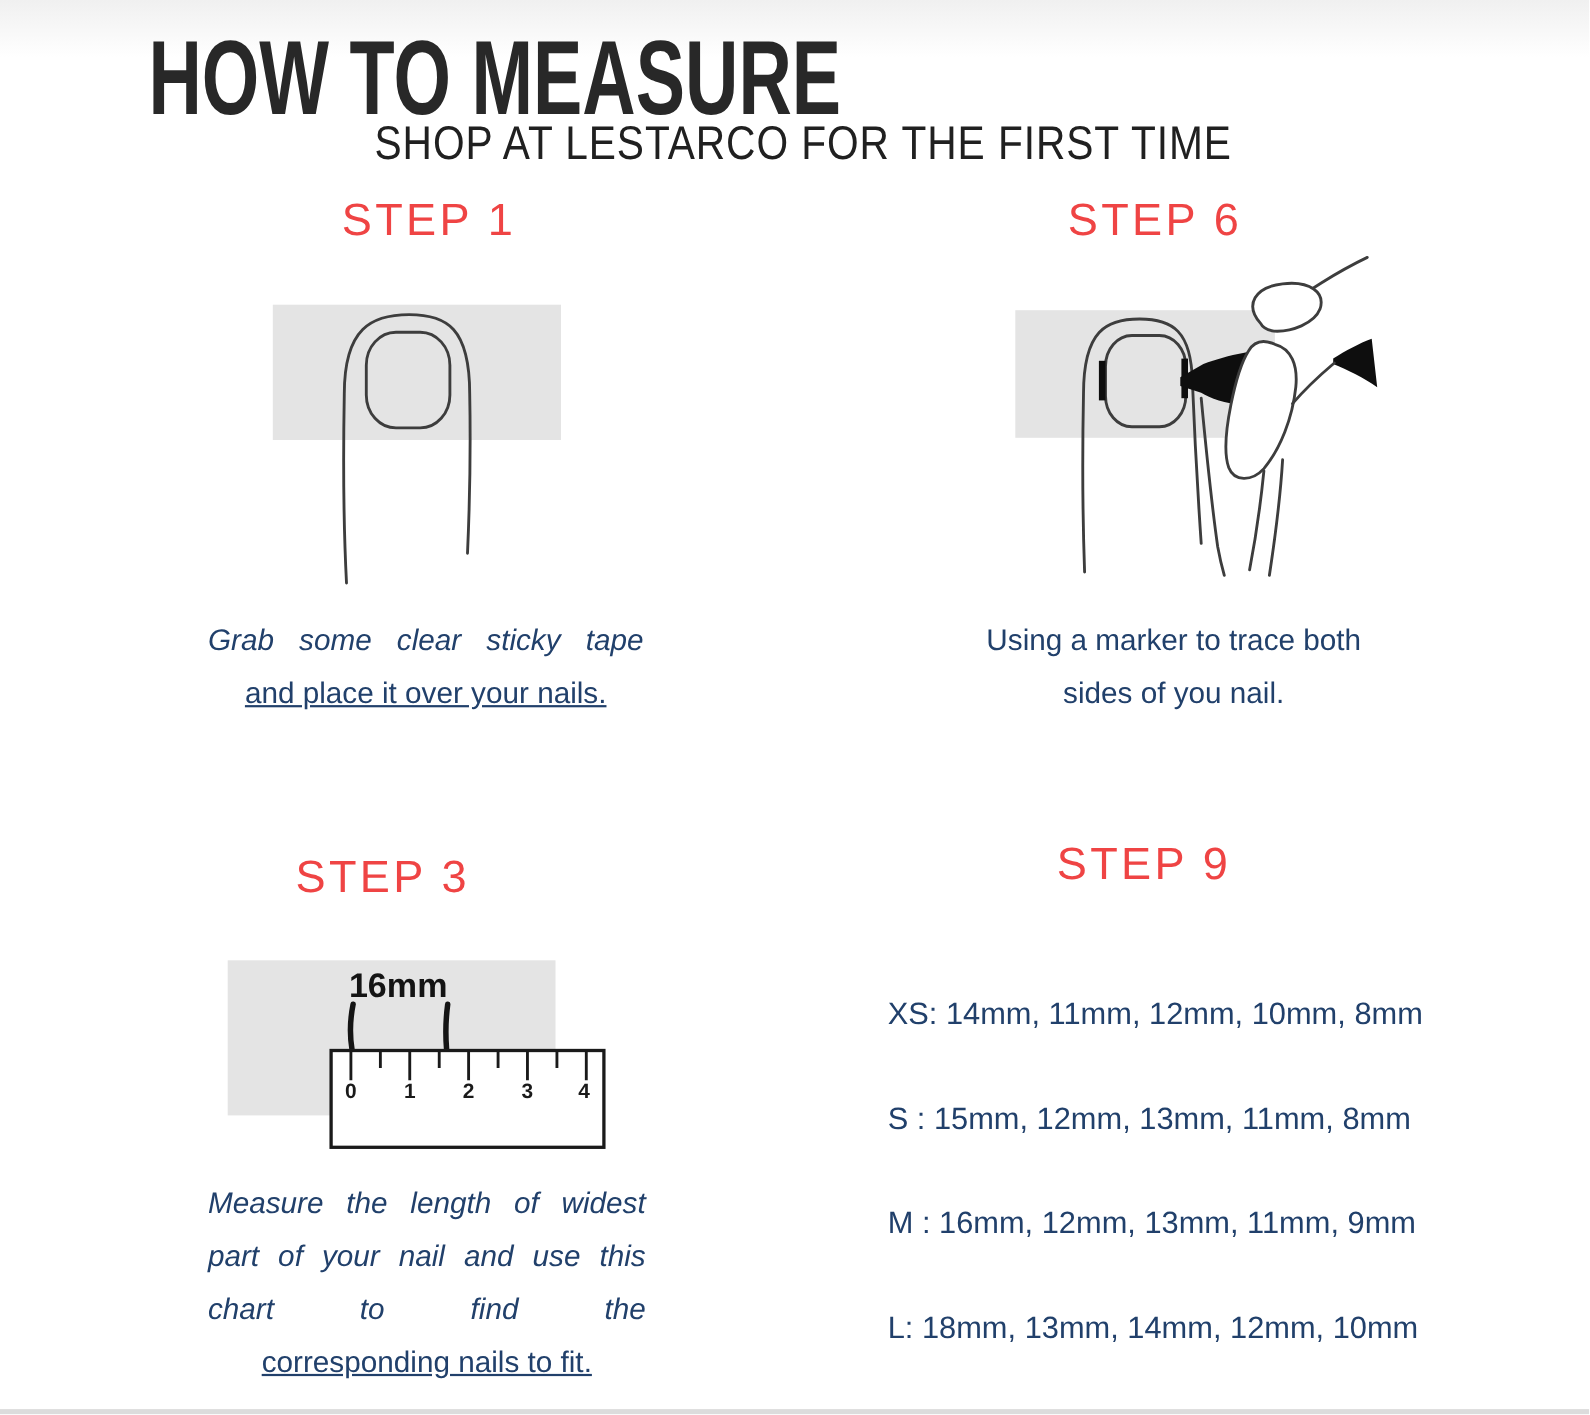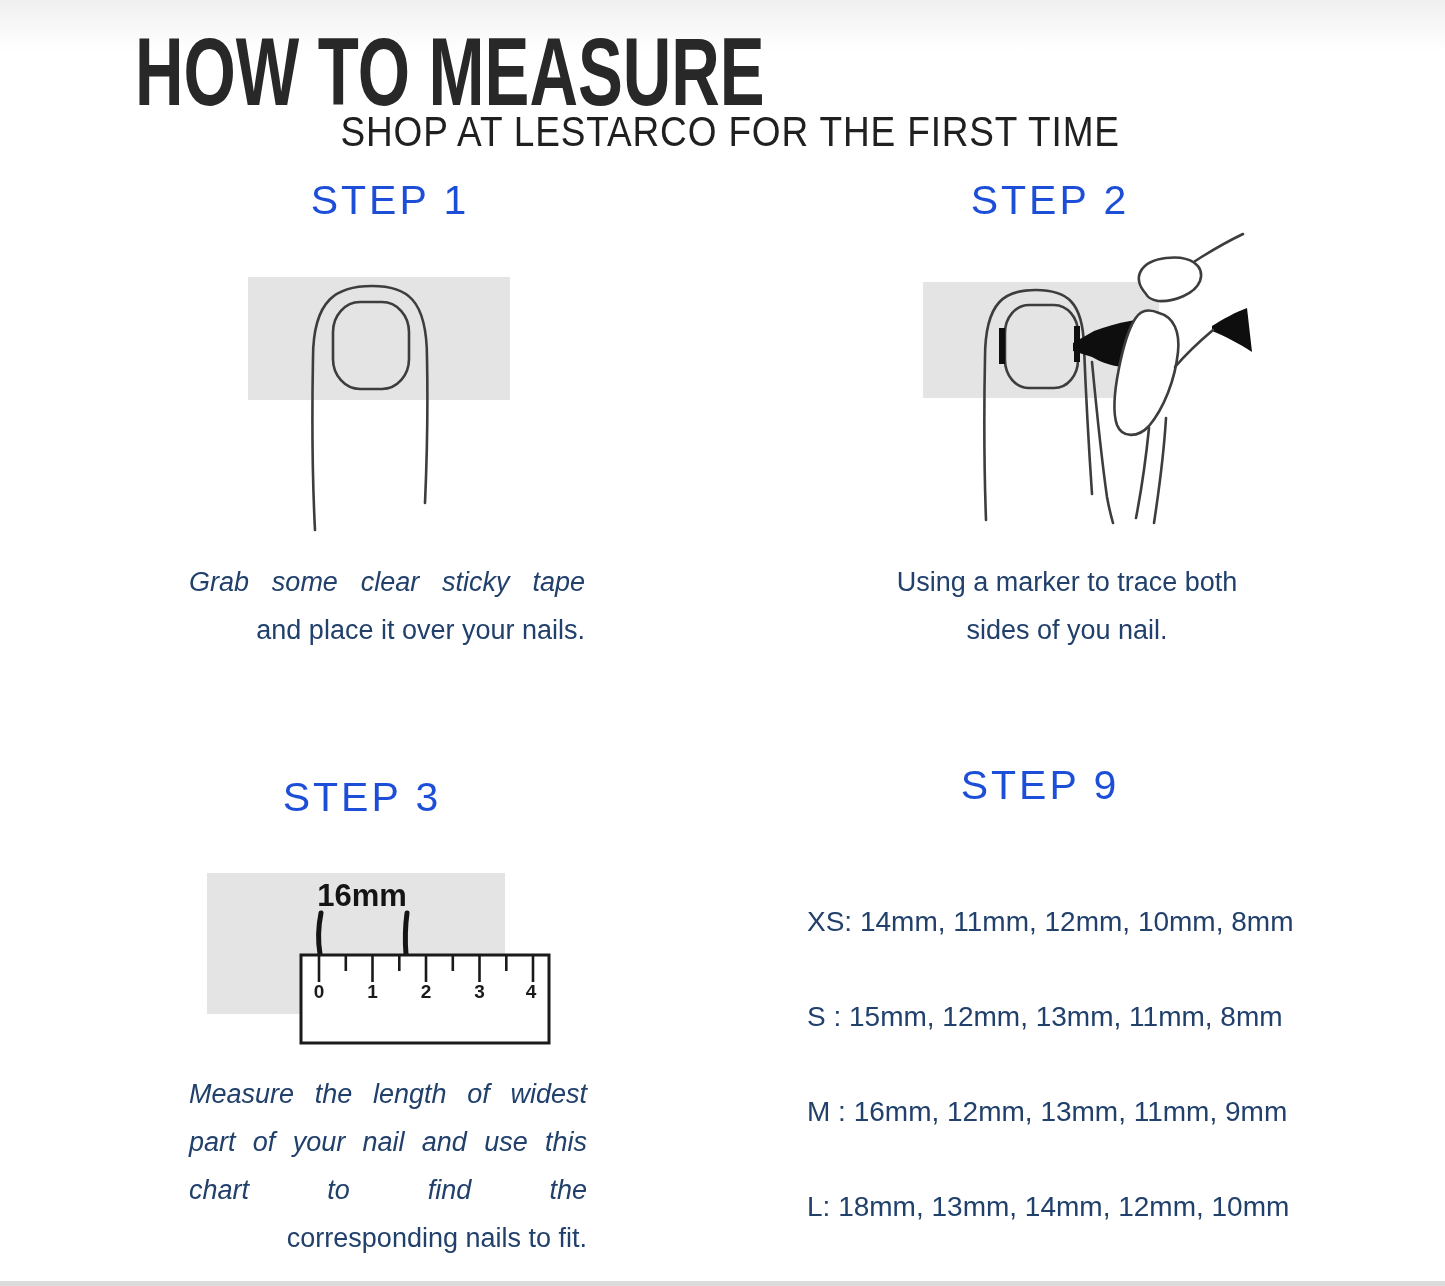--- a/index.html
+++ b/index.html
@@ -12,34 +12,34 @@
   .bottom-strip{position:absolute;left:0;top:1281px;width:100%;height:5px;background:#dcdcdc;}
 
   .title-wrap{position:absolute;left:0;top:24px;width:1404px;text-align:left;}
   .title-inner{display:inline-block;font-size:96px;font-weight:700;line-height:1;
     color:var(--title);transform:scaleX(0.70);transform-origin:center;white-space:nowrap;}
   .subtitle-wrap{position:absolute;left:0;top:110px;width:1420px;text-align:center;margin-left:20px;}
   .subtitle-inner{display:inline-block;font-size:43px;font-weight:400;line-height:1;
     color:#202020;letter-spacing:1px;transform:scaleX(0.86);transform-origin:center;white-space:nowrap;}
 
   .step-heading{position:absolute;transform:translateX(-50%);font-size:41px;line-height:1;
-    letter-spacing:3px;color:#1d4ed8;white-space:nowrap;}
+    letter-spacing:3px;color:#ef4444;white-space:nowrap;}
   #h-step1{left:390px;top:180px;}
   #h-step2{left:1050px;top:180px;}
-  #h-step3{left:348px;top:777px;margin-left:14px;}
+  #h-step3{left:348px;top:777px;}
   #h-step4{left:1040px;top:765px;}
 
   .illu{position:absolute;}
   #illu1{left:240px;top:270px;}
   #illu2{left:915px;top:228px;}
   #illu3{left:200px;top:865px;}
 
   .body-text{position:absolute;font-size:27px;line-height:48px;color:var(--navy);}
   .jline{text-align:justify;text-align-last:justify;font-style:italic;}
-  .lline{text-align:right;}
+  .lline{text-align:center;text-decoration:underline;}
   #text-step1{left:189px;top:558px;width:396px;}
   #text-step2{left:867px;top:558px;width:400px;text-align:center;}
   #text-step3{left:189px;top:1070px;width:398px;}
 
   #step4-rows{position:absolute;left:807px;top:875px;width:452px;text-align:center;
     font-size:28px;color:var(--navy);}
   .size-row{line-height:48px;margin-bottom:47px;white-space:nowrap;margin-top:23px;}
 
   .outline{fill:none;stroke:var(--ink);stroke-width:2.6;stroke-linecap:round;}
   .fillblack{fill:var(--black);stroke:none;}
@@ -58,21 +58,21 @@
   <div class="top-fade"></div>
 
   <div class="title-wrap">
     <span class="title-inner">HOW TO MEASURE</span>
   </div>
   <div class="subtitle-wrap">
     <span class="subtitle-inner">SHOP AT LESTARCO FOR THE FIRST TIME</span>
   </div>
 
   <div class="step-heading" id="h-step1">STEP 1</div>
-  <div class="step-heading" id="h-step2">STEP 2</div>
+  <div class="step-heading" id="h-step2">STEP 6</div>
   <div class="step-heading" id="h-step3">STEP 3</div>
   <div class="step-heading" id="h-step4">STEP 9</div>
 
   <svg class="illu" id="illu1" width="280" height="270" viewBox="240 270 280 270">
     <rect x="248" y="277" width="262" height="123" fill="var(--tape)"></rect>
     <path class="outline" d="M 315 530 C 312 472 312 412 313 358 C 313 298 338 286 372 286 C 406 286 427 298 427 358 C 428 408 427 458 425 503"></path>
     <rect class="outline" x="333" y="302" width="76" height="87" rx="27" ry="30"></rect>
   </svg>
 
   <svg class="illu" id="illu2" width="345" height="300" viewBox="915 228 345 300">

